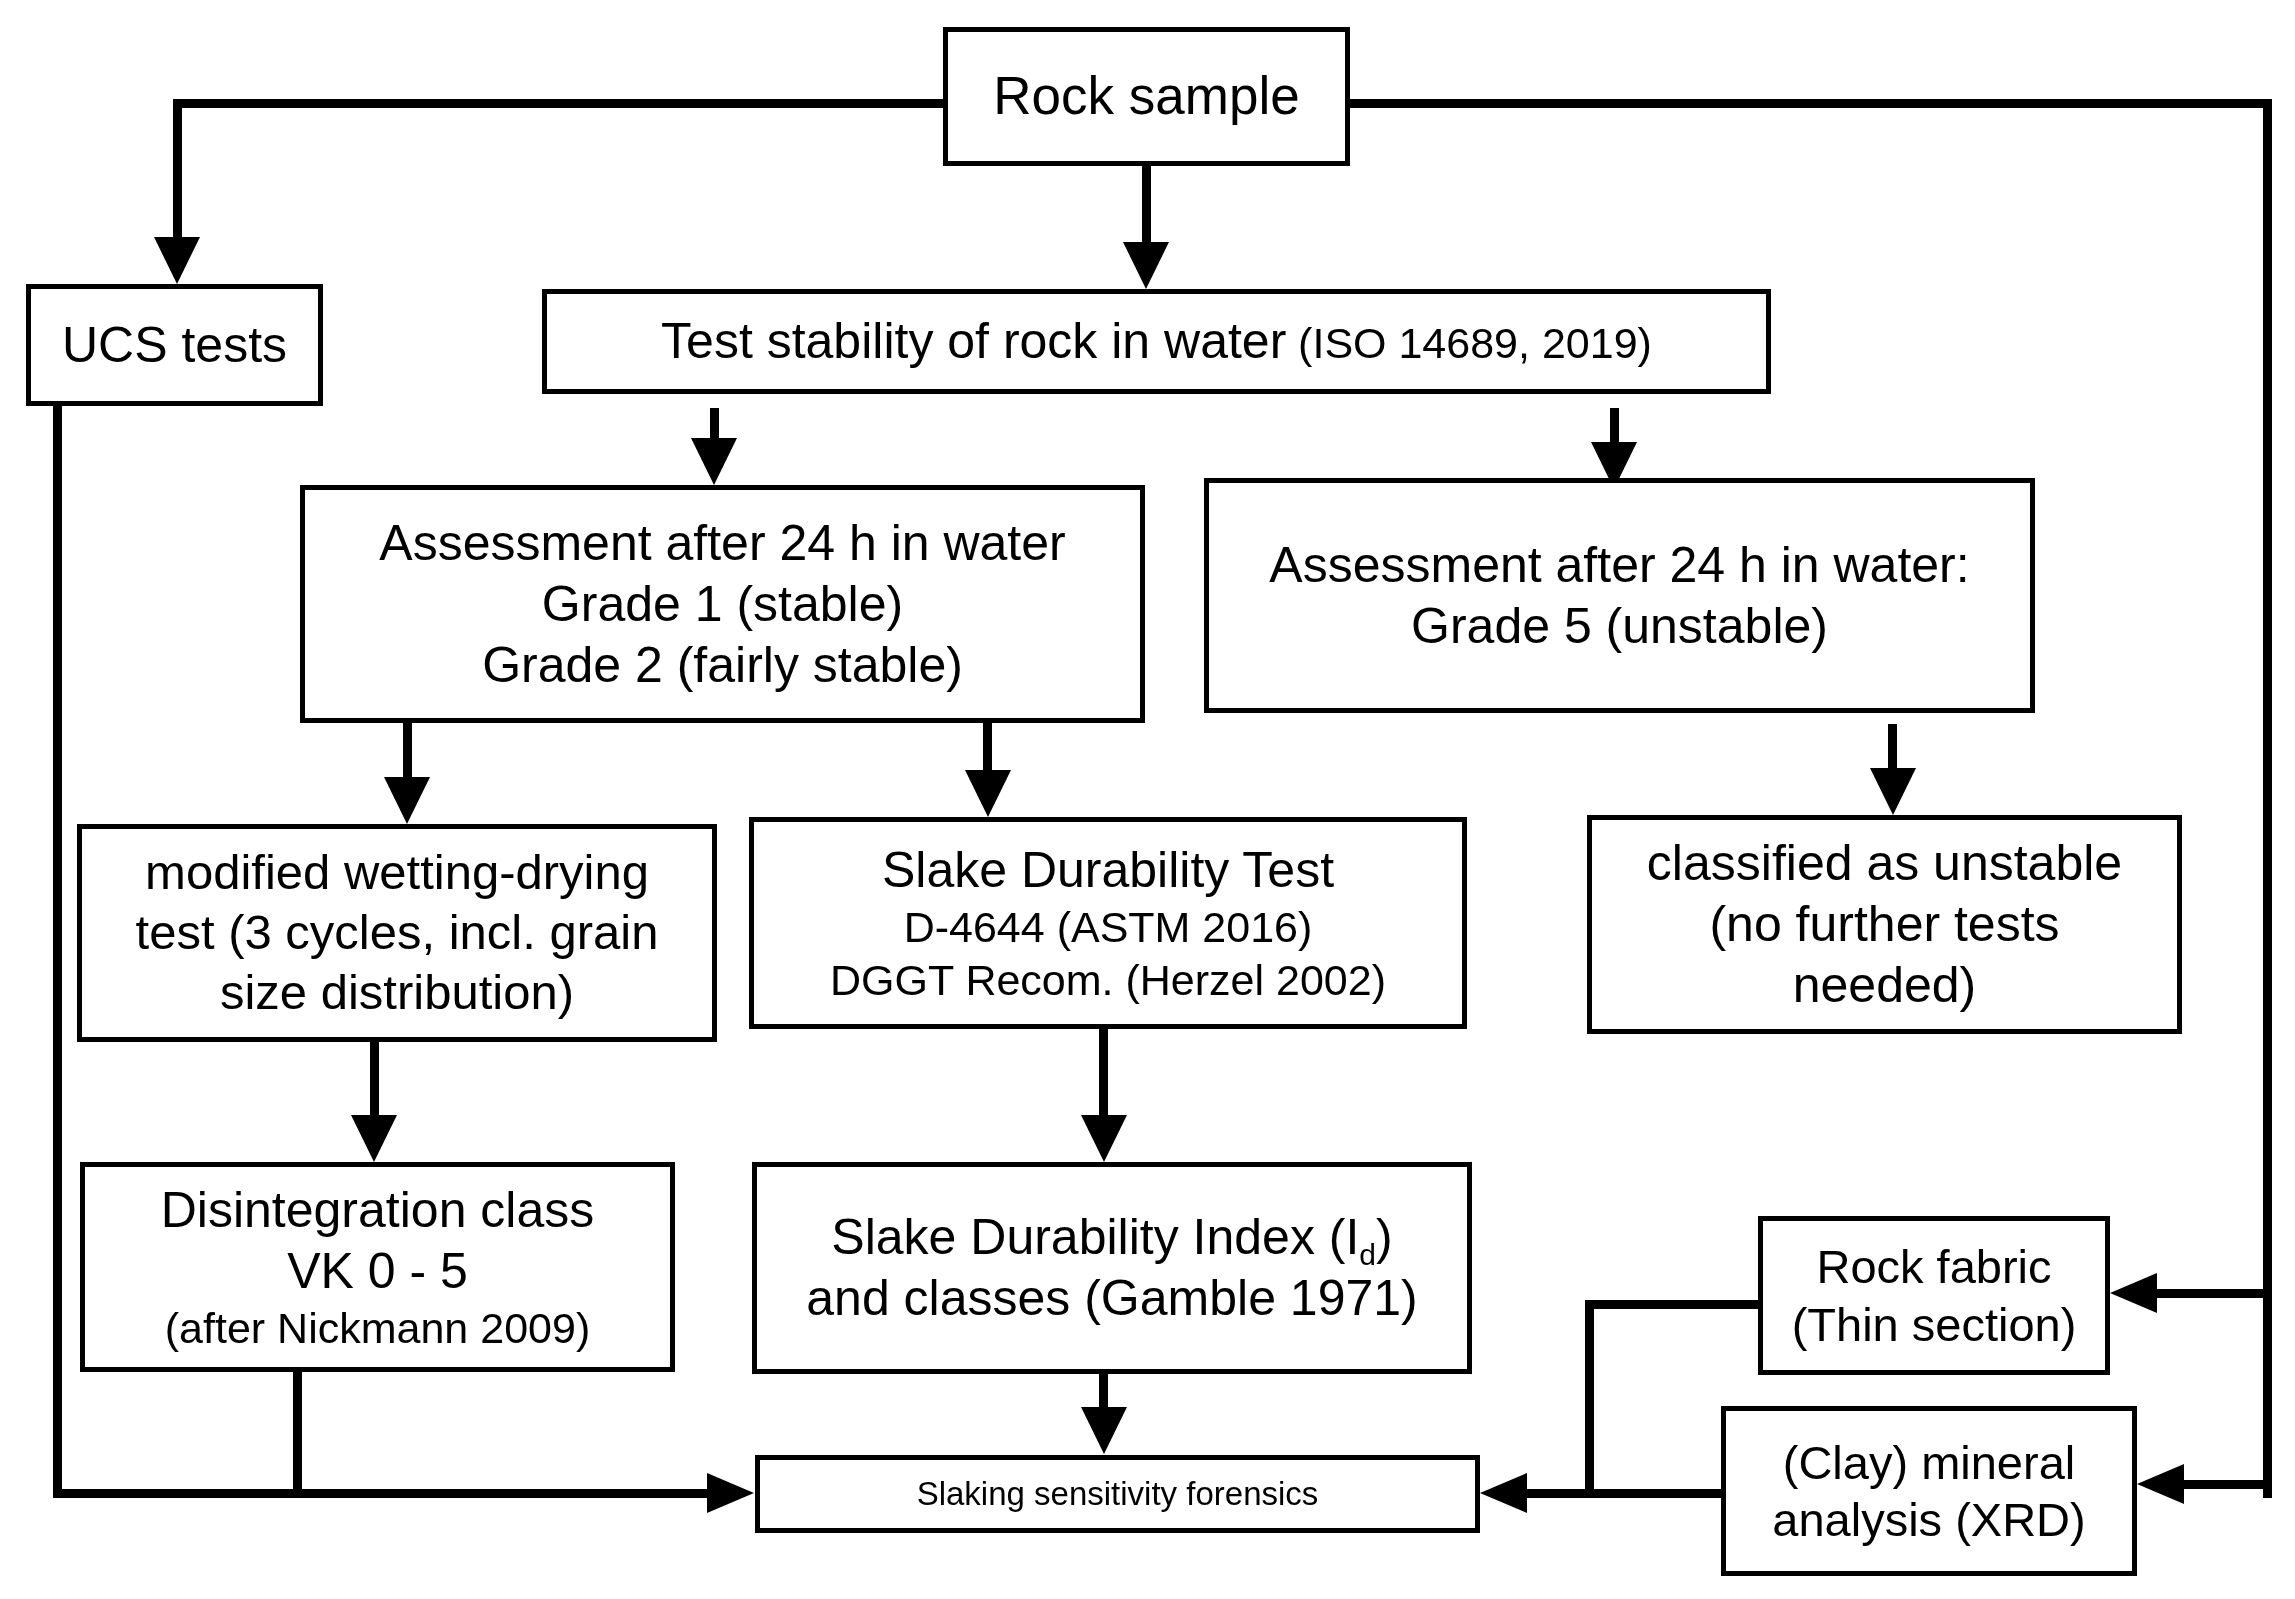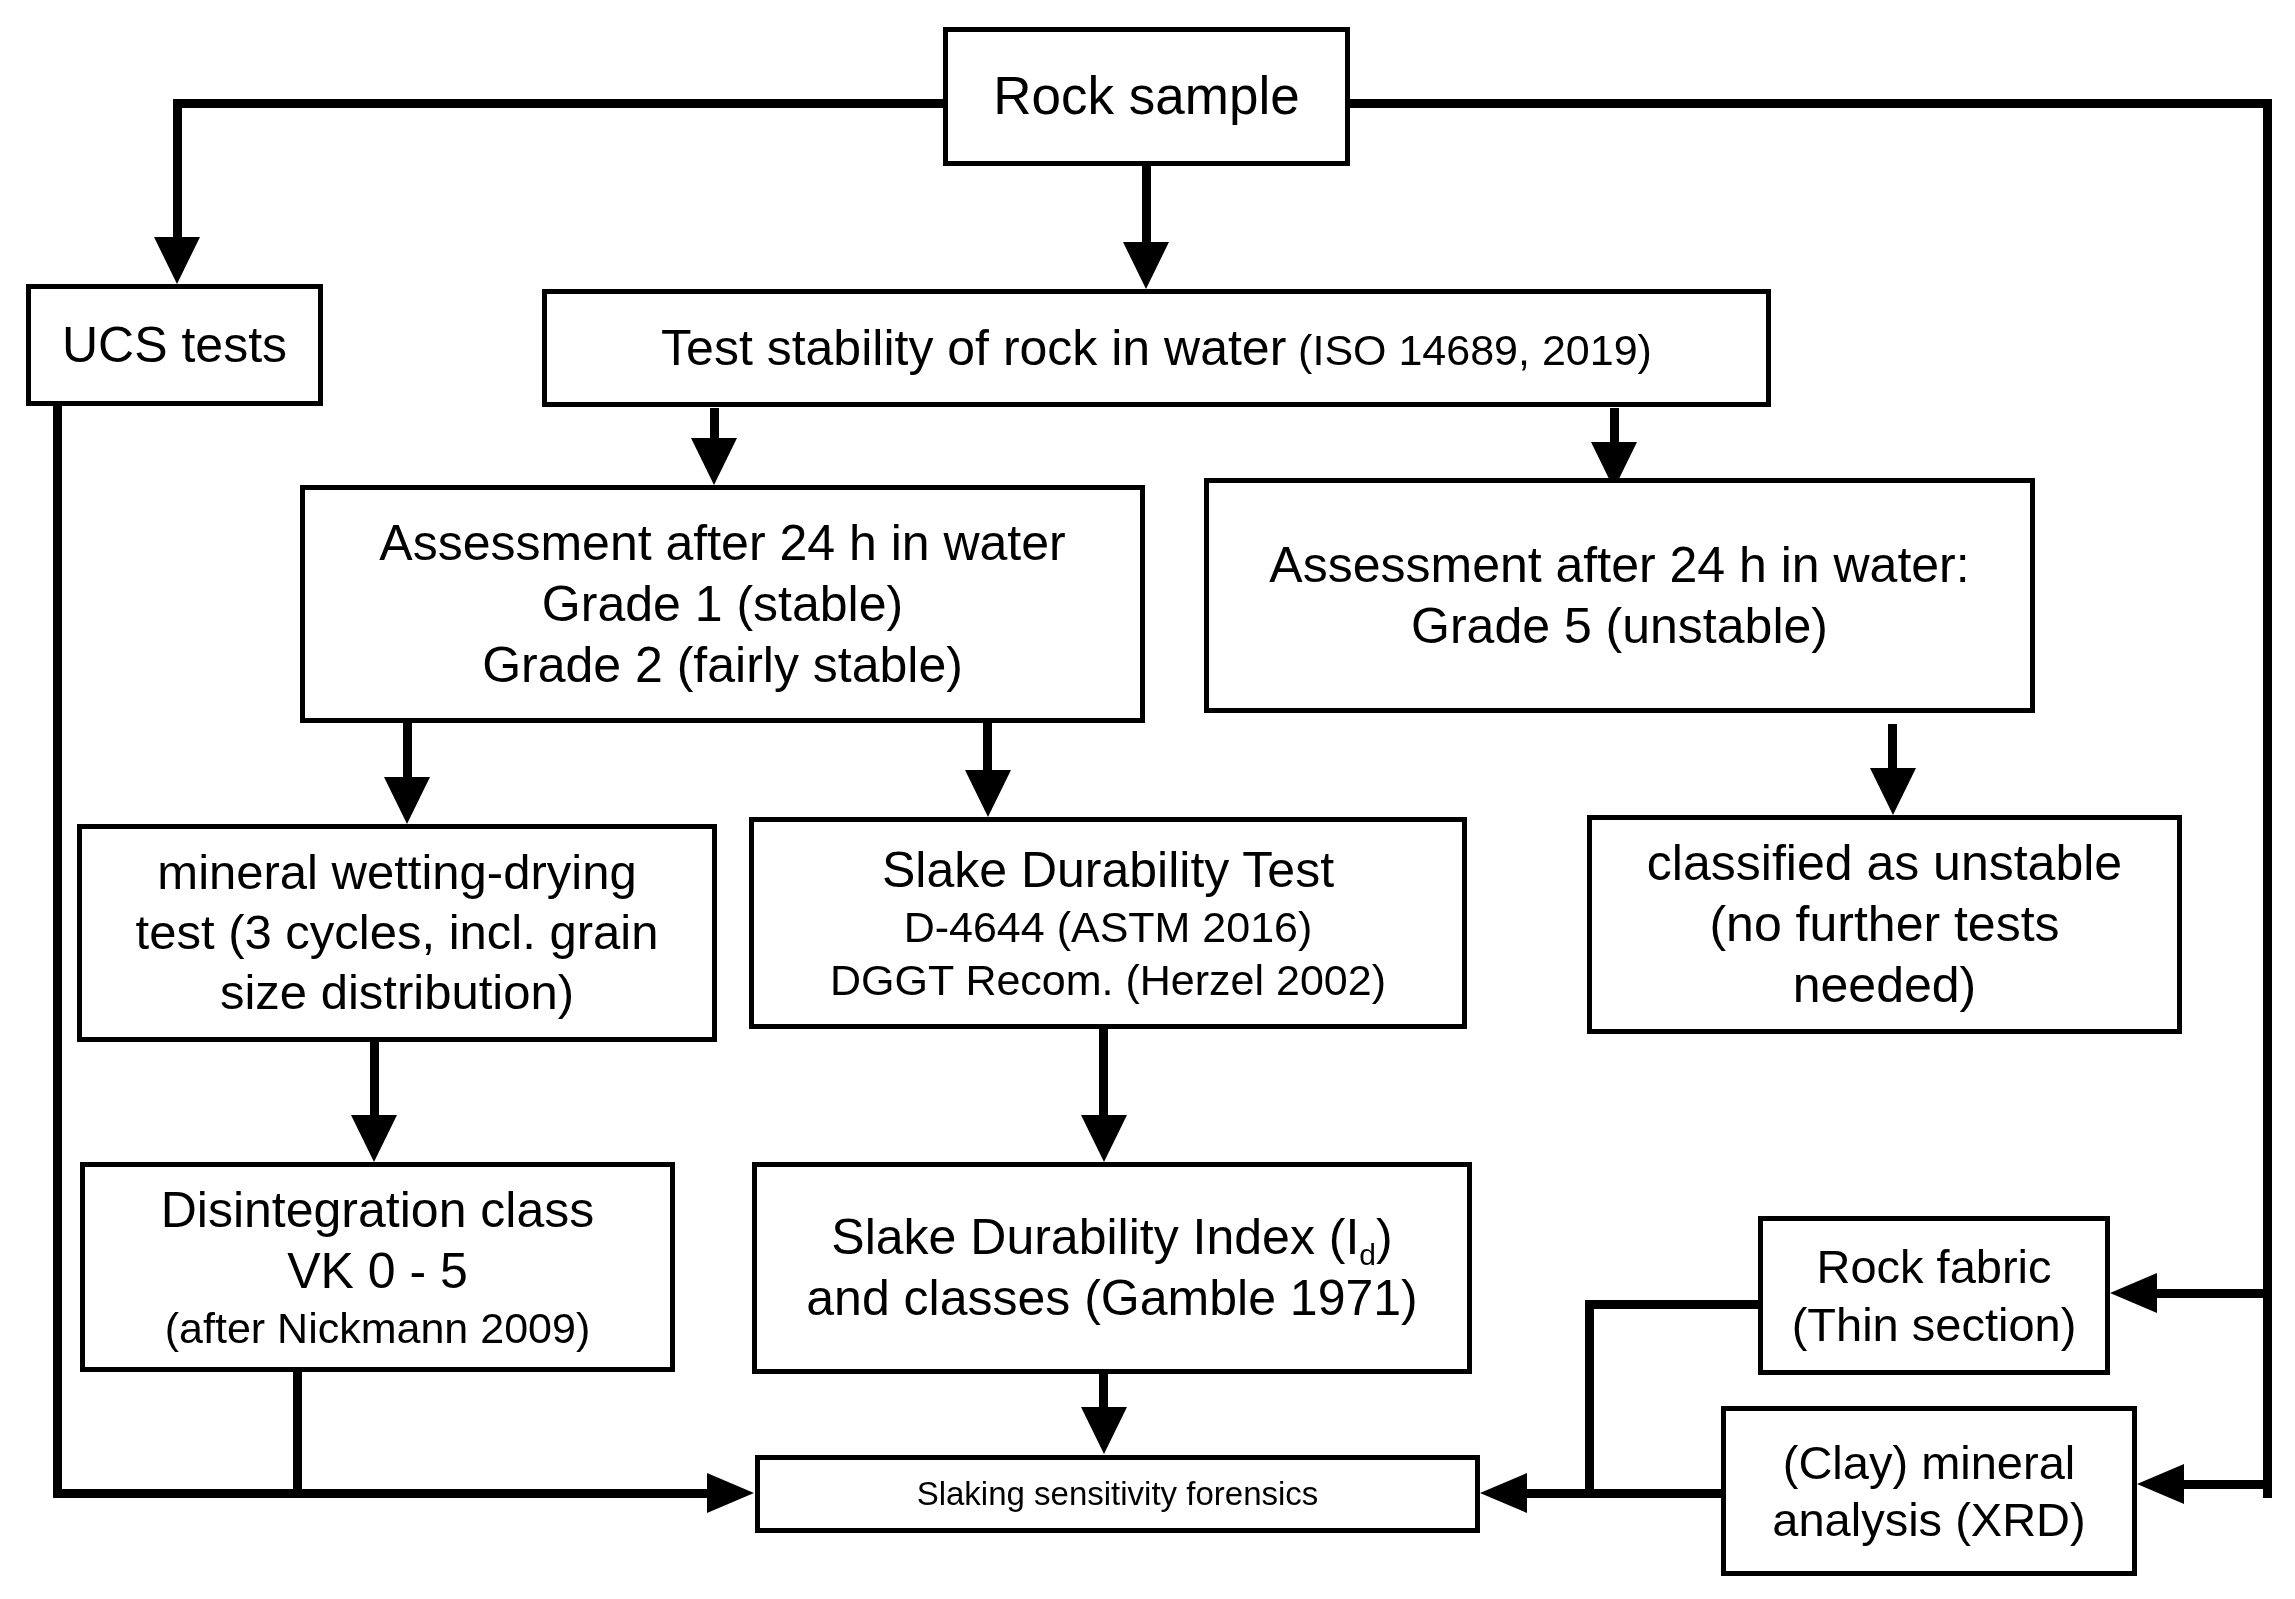--- a/index.html
+++ b/index.html
@@ -80,37 +80,37 @@
   <div class="ah left" style="left:1480px;top:1473px"></div>
 
   <div class="box" style="left:943px;top:27px;width:407px;height:139px;font-size:53px">
     <div class="ln">Rock sample</div>
   </div>
 
   <div class="box" style="left:26px;top:284px;width:297px;height:122px">
     <div class="ln">UCS tests</div>
   </div>
 
-  <div class="box" style="left:542px;top:289px;width:1229px;height:118px">
+  <div class="box" style="left:542px;top:289px;width:1229px;height:105px">
     <div class="ln"><span>Test stability of rock in water</span><span class="note">(ISO 14689, 2019)</span></div>
   </div>
 
   <div class="box" style="left:300px;top:485px;width:845px;height:238px">
     <div class="ln">Assessment after 24 h in water</div>
     <div class="ln">Grade 1 (stable)</div>
     <div class="ln">Grade 2 (fairly stable)</div>
   </div>
 
   <div class="box" style="left:1204px;top:478px;width:831px;height:235px">
     <div class="ln">Assessment after 24 h in water:</div>
     <div class="ln">Grade 5 (unstable)</div>
   </div>
 
   <div class="box" style="left:77px;top:824px;width:640px;height:218px;font-size:49px">
-    <div class="ln">mineral wetting-drying</div>
+    <div class="ln">modified wetting-drying</div>
     <div class="ln">test (3 cycles, incl. grain</div>
     <div class="ln">size distribution)</div>
   </div>
 
   <div class="box" style="left:749px;top:817px;width:718px;height:212px">
     <div class="ln">Slake Durability Test</div>
     <div class="ln small">D-4644 (ASTM 2016)</div>
     <div class="ln small">DGGT Recom. (Herzel 2002)</div>
   </div>
 

